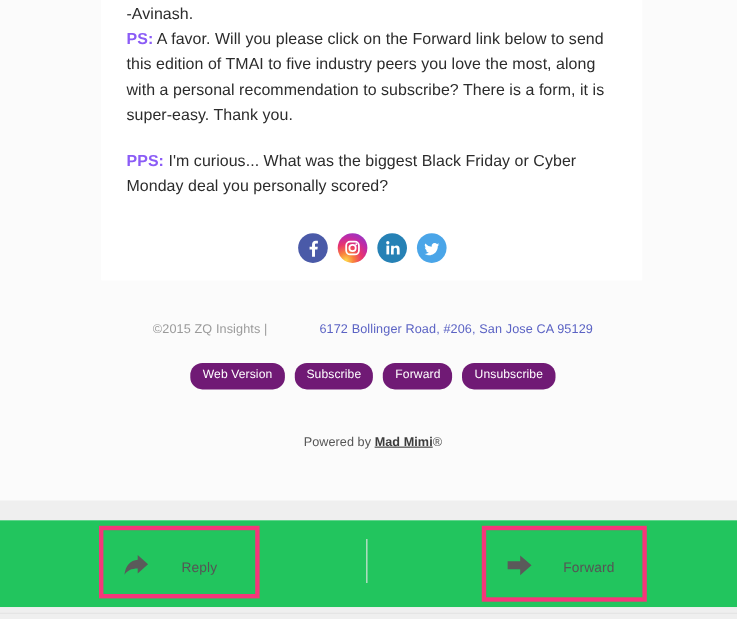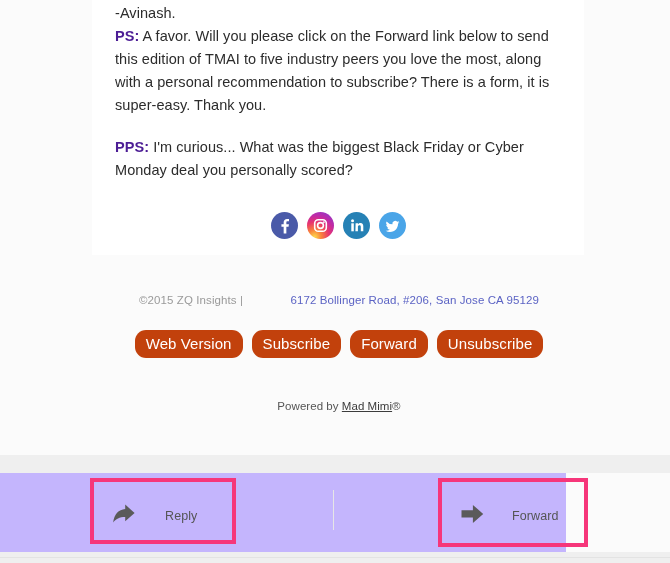--- a/index.html
+++ b/index.html
@@ -63,21 +63,21 @@
     position: absolute;
     left: 0;
     top: -11px;
     white-space: nowrap;
   }
   .gap-para {
     margin-top: 19px !important;
   }
   .body-text b {
     font-weight: bold;
-    color: #4c1d95;
+    color: #8b5cf6;
   }
 
   
   .social-row {
     display: flex;
     justify-content: center;
     gap: 9px;
     margin-top: 30px;
     margin-bottom: 4px;
   }
@@ -118,63 +118,63 @@
     margin-left: 44px;
   }
 
   .pill-row {
     margin-top: 22px;
     display: flex;
     justify-content: center;
     gap: 9px;
   }
   .pill {
-    background: #c2410c;
+    background: #701a75;
     color: #ffffff;
-    font-size: 15px;
+    font-size: 11px;
     line-height: 1;
     padding: 6px 11px 7px;
     border-radius: 11px;
     border: none;
     font-family: inherit;
     letter-spacing: 0.1px;
     cursor: pointer;
   }
 
   .powered {
     margin-top: 40px;
     font-size: 11.5px;
     color: #555555;
     line-height: 17px;
     letter-spacing: 0.05px;
   }
   .powered .mm {
-    font-weight: normal;
+    font-weight: bold;
     text-decoration: underline;
     color: #3c3c3c;
   }
 
   
   .band-top {
     position: absolute;
     left: 0;
     top: 455px;
     width: 670px;
     height: 18px;
     background: #efefef;
   }
 
   
   .action-bar {
     position: absolute;
     left: 0;
     top: 473px;
-    width: 566px;
+    width: 670px;
     height: 79px;
-    background: #c4b5fd;
+    background: #22c55e;
   }
   .action-divider {
     position: absolute;
     left: 333px;
     top: 17px;
     width: 1px;
     height: 40px;
     background: #e6e6e6;
   }
   .action-btn {

